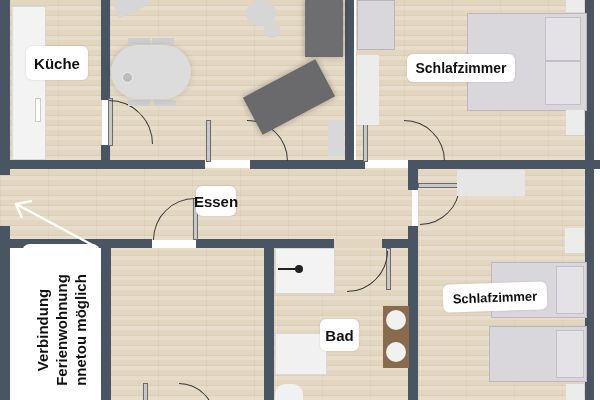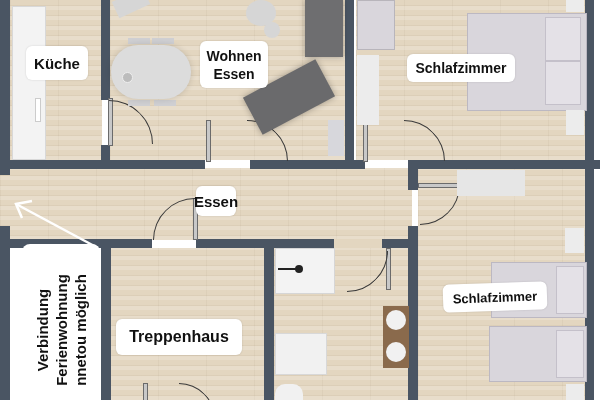--- a/index.html
+++ b/index.html
@@ -107,32 +107,28 @@
   <div class="furn" style="left:278px;top:268px;width:18px;height:2px;background:#222;"></div>
   <div class="furn" style="left:275px;top:333px;width:50px;height:40px;background:#f1f1f1;border:1px solid #d8d8d8;"></div>
   <div class="furn" style="left:275px;top:384px;width:28px;height:20px;background:#f1f1f1;border-radius:10px 10px 0 0;"></div>
   <div class="furn" style="left:383px;top:306px;width:26px;height:62px;background:#8a6a4c;"></div>
   <div class="furn" style="left:386px;top:310px;width:20px;height:20px;background:#f1f1f1;border-radius:50%;"></div>
   <div class="furn" style="left:386px;top:342px;width:20px;height:20px;background:#f1f1f1;border-radius:50%;"></div>
 
   <div class="label" style="left:26px;top:46px;width:62px;height:34px;font-size:15px;">
     <span>Küche</span>
   </div>
-  <div class="label" style="left:200px;top:41px;width:68px;height:47px;font-size:14px;flex-direction:column;line-height:18px;">
-    <span>Wohnen</span>
-    <span>Essen</span>
-  </div>
   <div class="label" style="left:407px;top:54px;width:108px;height:28px;font-size:14px;">
     <span>Schlafzimmer</span>
   </div>
   <div class="label" style="left:196px;top:186px;width:40px;height:30px;font-size:15px;">
     <span>Essen</span>
   </div>
-  <div class="label" style="left:116px;top:319px;width:126px;height:36px;font-size:16px;">
-    <span>Treppenhaus</span>
+  <div class="label" style="left:320px;top:319px;width:39px;height:32px;font-size:15px;">
+    <span>Bad</span>
   </div>
   <div class="label" style="left:443px;top:283px;width:104px;height:28px;font-size:13px;transform:rotate(-2deg);">
     <span>Schlafzimmer</span>
   </div>
 
   <svg class="arrow" width="110" height="70" style="left:8px;top:196px;" viewBox="0 0 110 70">
     <line x1="90" y1="52" x2="8" y2="8" stroke="#ffffff" stroke-width="2.5"></line>
     <polyline points="24,5 8,8 14,22" fill="none" stroke="#ffffff" stroke-width="2.5"></polyline>
   </svg>
   <div class="rot-note"></div>

